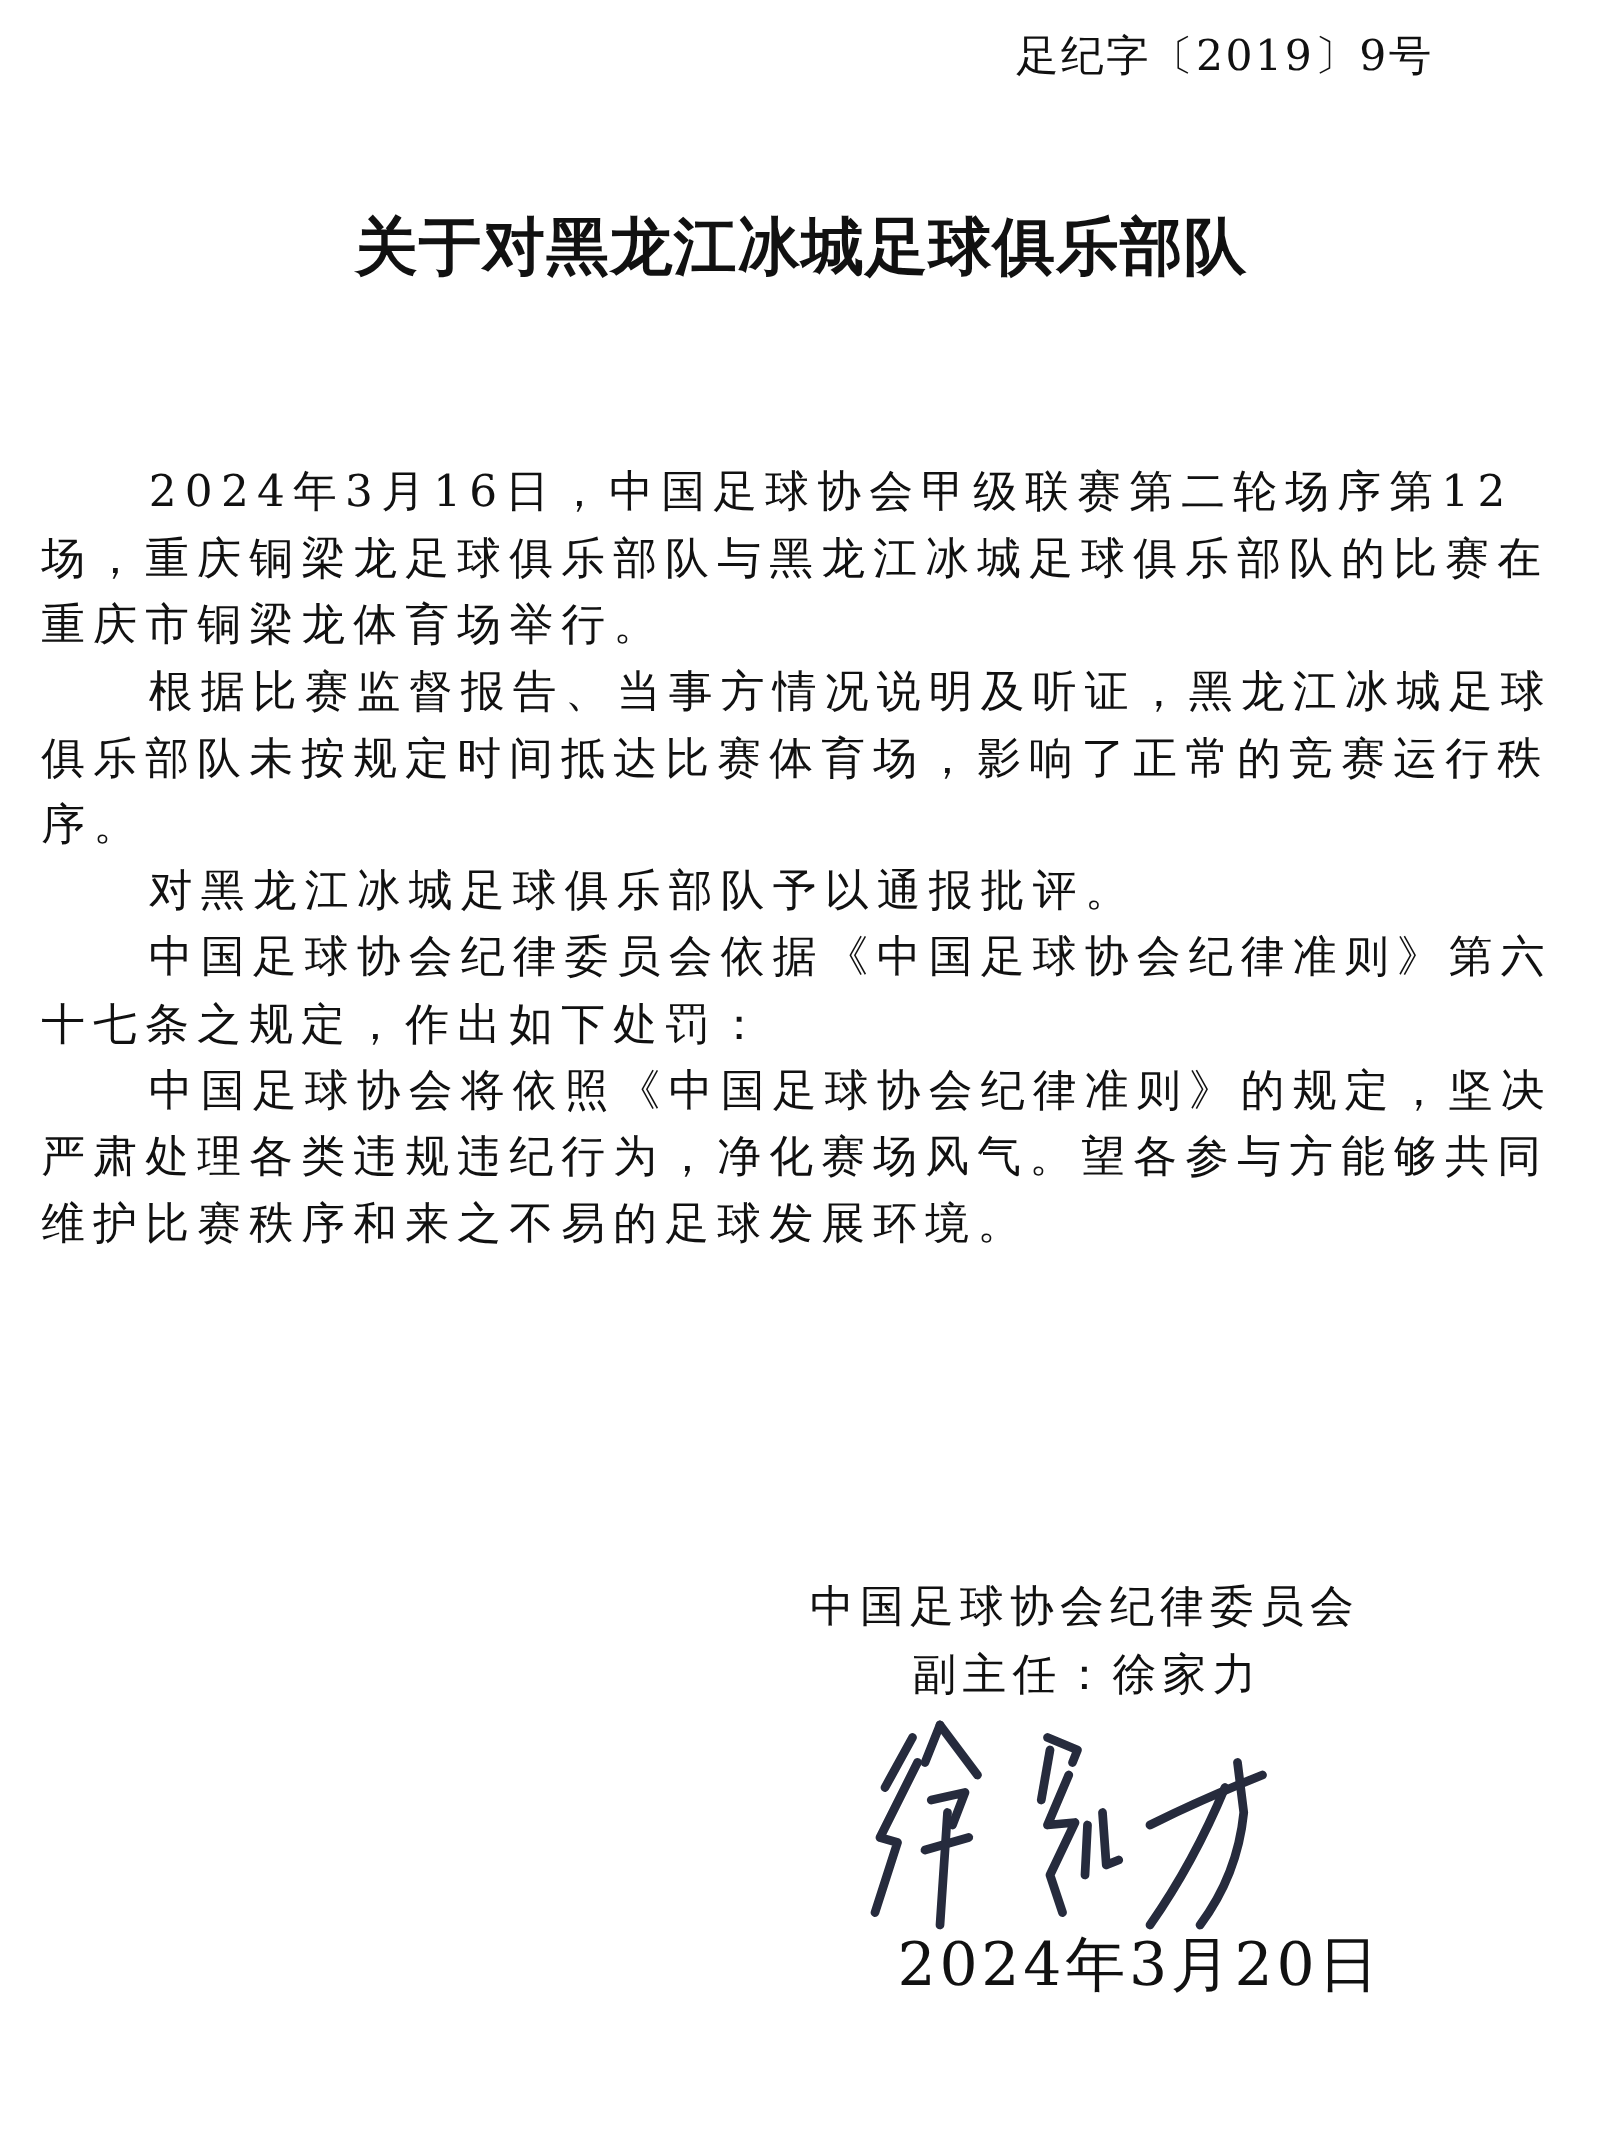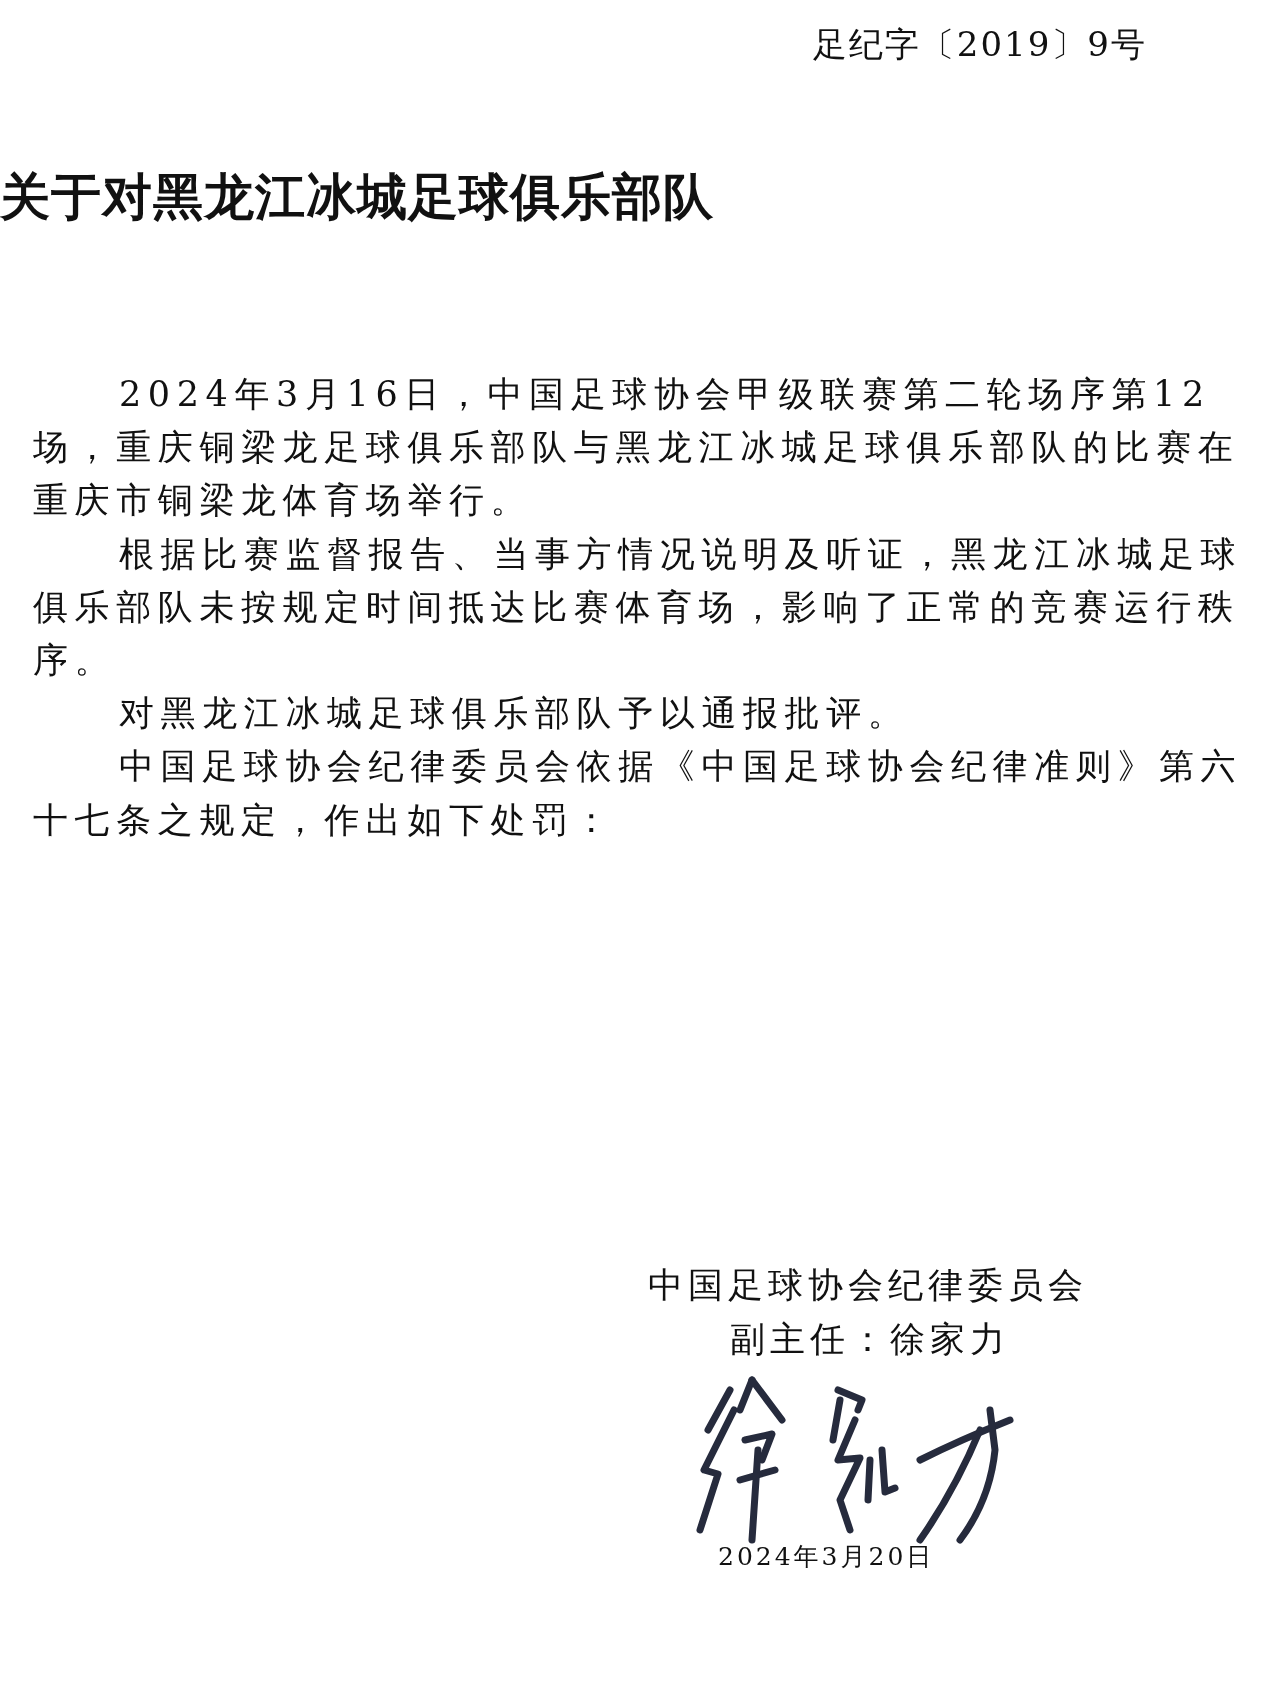--- a/index.html
+++ b/index.html
@@ -1,41 +1,42 @@
 <!DOCTYPE html>
 <html><head>
 <meta charset="utf-8">
 <style>
   html, body { margin:0; padding:0; background:#ffffff; }
   body { width:1282px; height:1703px; position:relative; overflow:hidden; color:#111; font-family:"DejaVu Serif","Liberation Serif",serif; }
   .docno { position:absolute; top:22px; right:135px; font-size:34px; letter-spacing:2px; }
-  .title { position:absolute; top:158px; left:0; width:1282px; text-align:left; font-size:50px; font-weight:bold; line-height:78px; letter-spacing:1px; }
+  .title { position:absolute; top:158px; left:0; width:1282px; text-align:center; font-size:50px; font-weight:bold; line-height:78px; letter-spacing:1px; }
   .body-text { position:absolute; top:368px; left:33px; width:1228px; font-size:35px; line-height:53.2px; letter-spacing:6.6px; }
   .body-text p { margin:0; text-indent:0; }
   .body-text p.indent { text-indent:86px; }
   .sig-org { position:absolute; top:1262px; left:648px; font-size:35px; letter-spacing:5px; }
   .sig-title { position:absolute; top:1316px; left:730px; font-size:35px; letter-spacing:5px; }
   .signature { position:absolute; top:1370px; left:690px; width:330px; height:180px; }
-  .sig-date { position:absolute; top:1540px; left:718px; font-size:25px; letter-spacing:3px; }
+  .sig-date { position:absolute; top:1540px; left:718px; font-size:48px; letter-spacing:3px; }
 </style>
 </head>
 <body>
 
 <div>
   <div class="docno">足纪字〔2019〕9号</div>
 
   <div class="title">
     <div>关于对黑龙江冰城足球俱乐部队</div>
   </div>
 
   <div class="body-text">
     <p class="indent">2024年3月16日，中国足球协会甲级联赛第二轮场序第12场，重庆铜梁龙足球俱乐部队与黑龙江冰城足球俱乐部队的比赛在重庆市铜梁龙体育场举行。</p>
     <p class="indent">根据比赛监督报告、当事方情况说明及听证，黑龙江冰城足球俱乐部队未按规定时间抵达比赛体育场，影响了正常的竞赛运行秩序。</p>
     <p class="indent">对黑龙江冰城足球俱乐部队予以通报批评。</p>
     <p class="indent">中国足球协会纪律委员会依据《中国足球协会纪律准则》第六十七条之规定，作出如下处罚：</p>
+    <p class="indent">中国足球协会将依照《中国足球协会纪律准则》的规定，坚决严肃处理各类违规违纪行为，净化赛场风气。望各参与方能够共同维护比赛秩序和来之不易的足球发展环境。</p>
   </div>
 
   <div class="sig-org">中国足球协会纪律委员会</div>
   <div class="sig-title">副主任：徐家力</div>
 
   <svg class="signature" viewBox="0 0 330 180">
     <g fill="none" stroke="#262b3d" stroke-width="7" stroke-linecap="round" stroke-linejoin="round">
 
       <path d="M40 20 L18 60"></path>
       <path d="M44 40 L14 100 L28 104 L10 160"></path>

